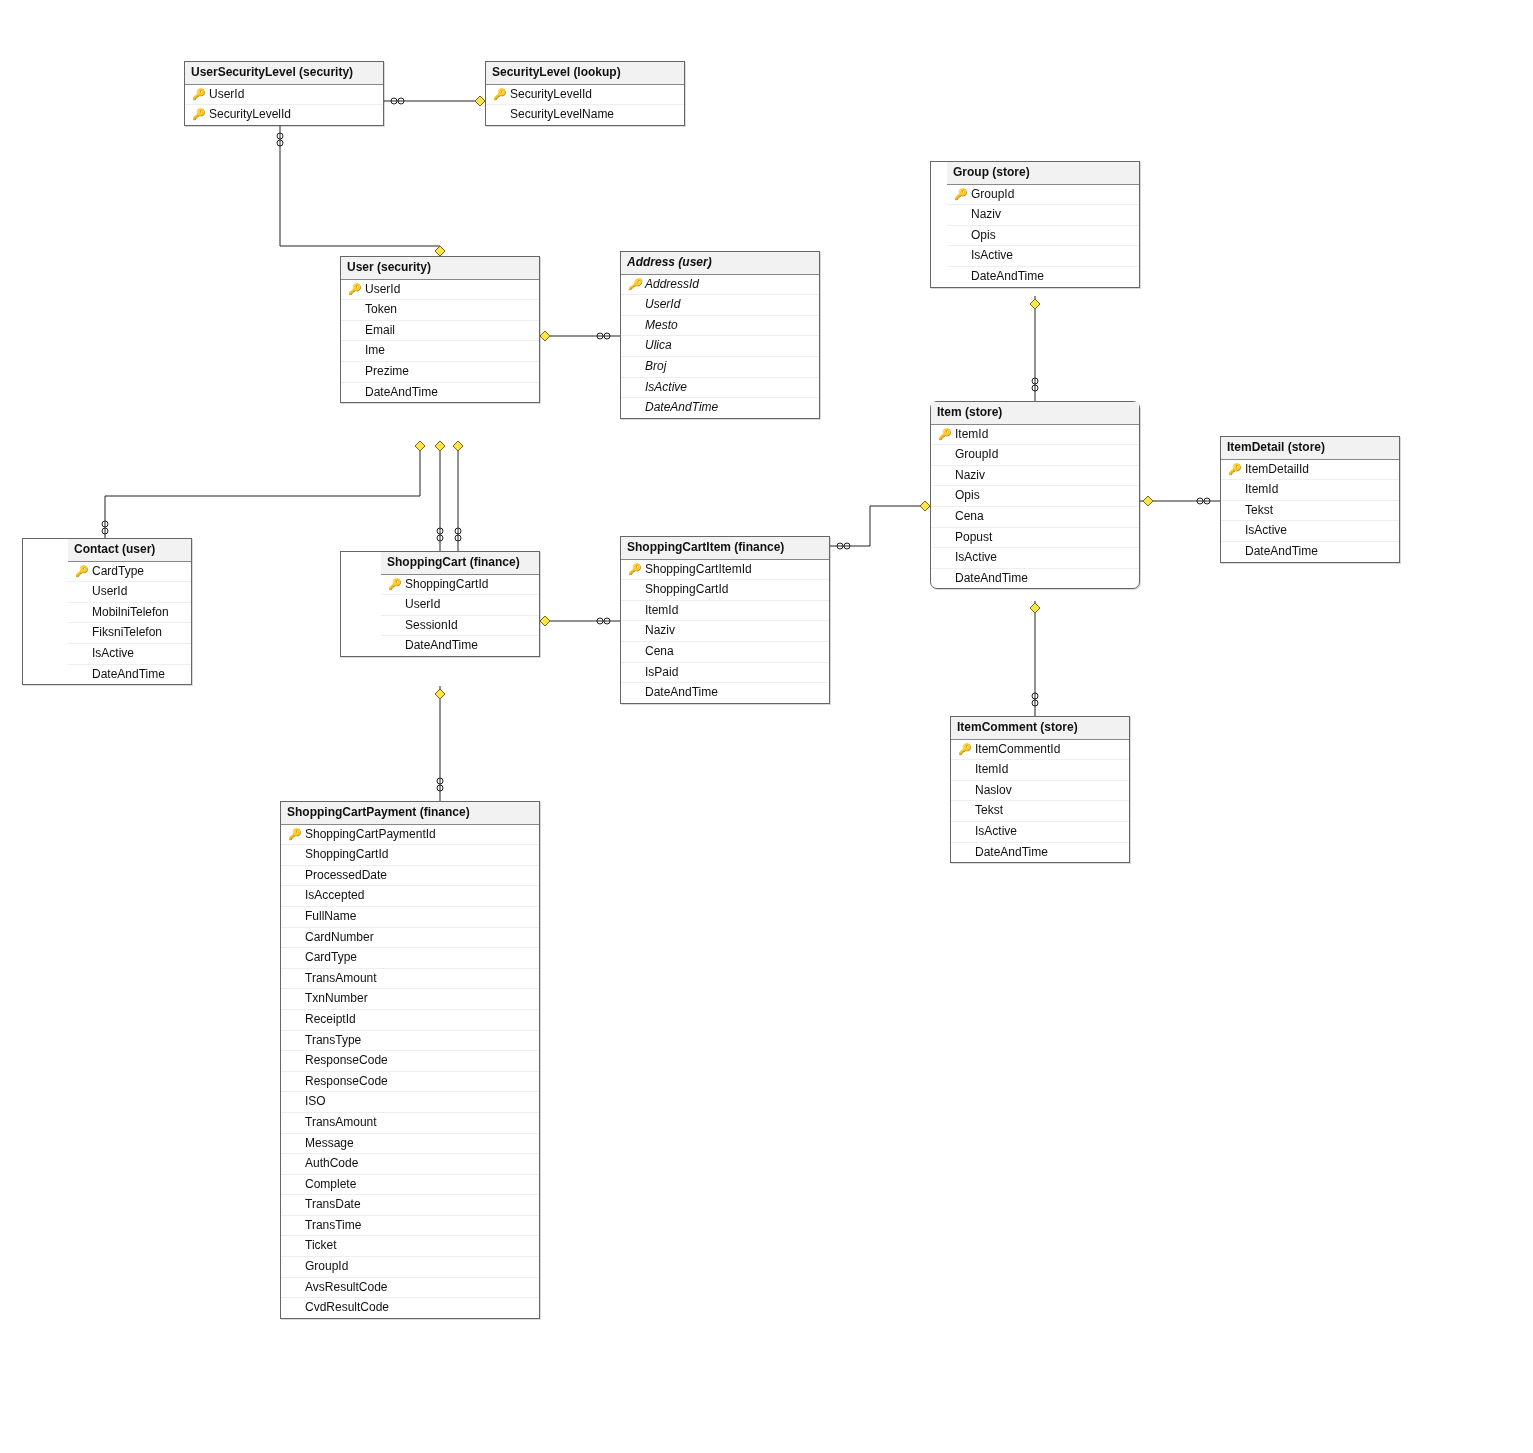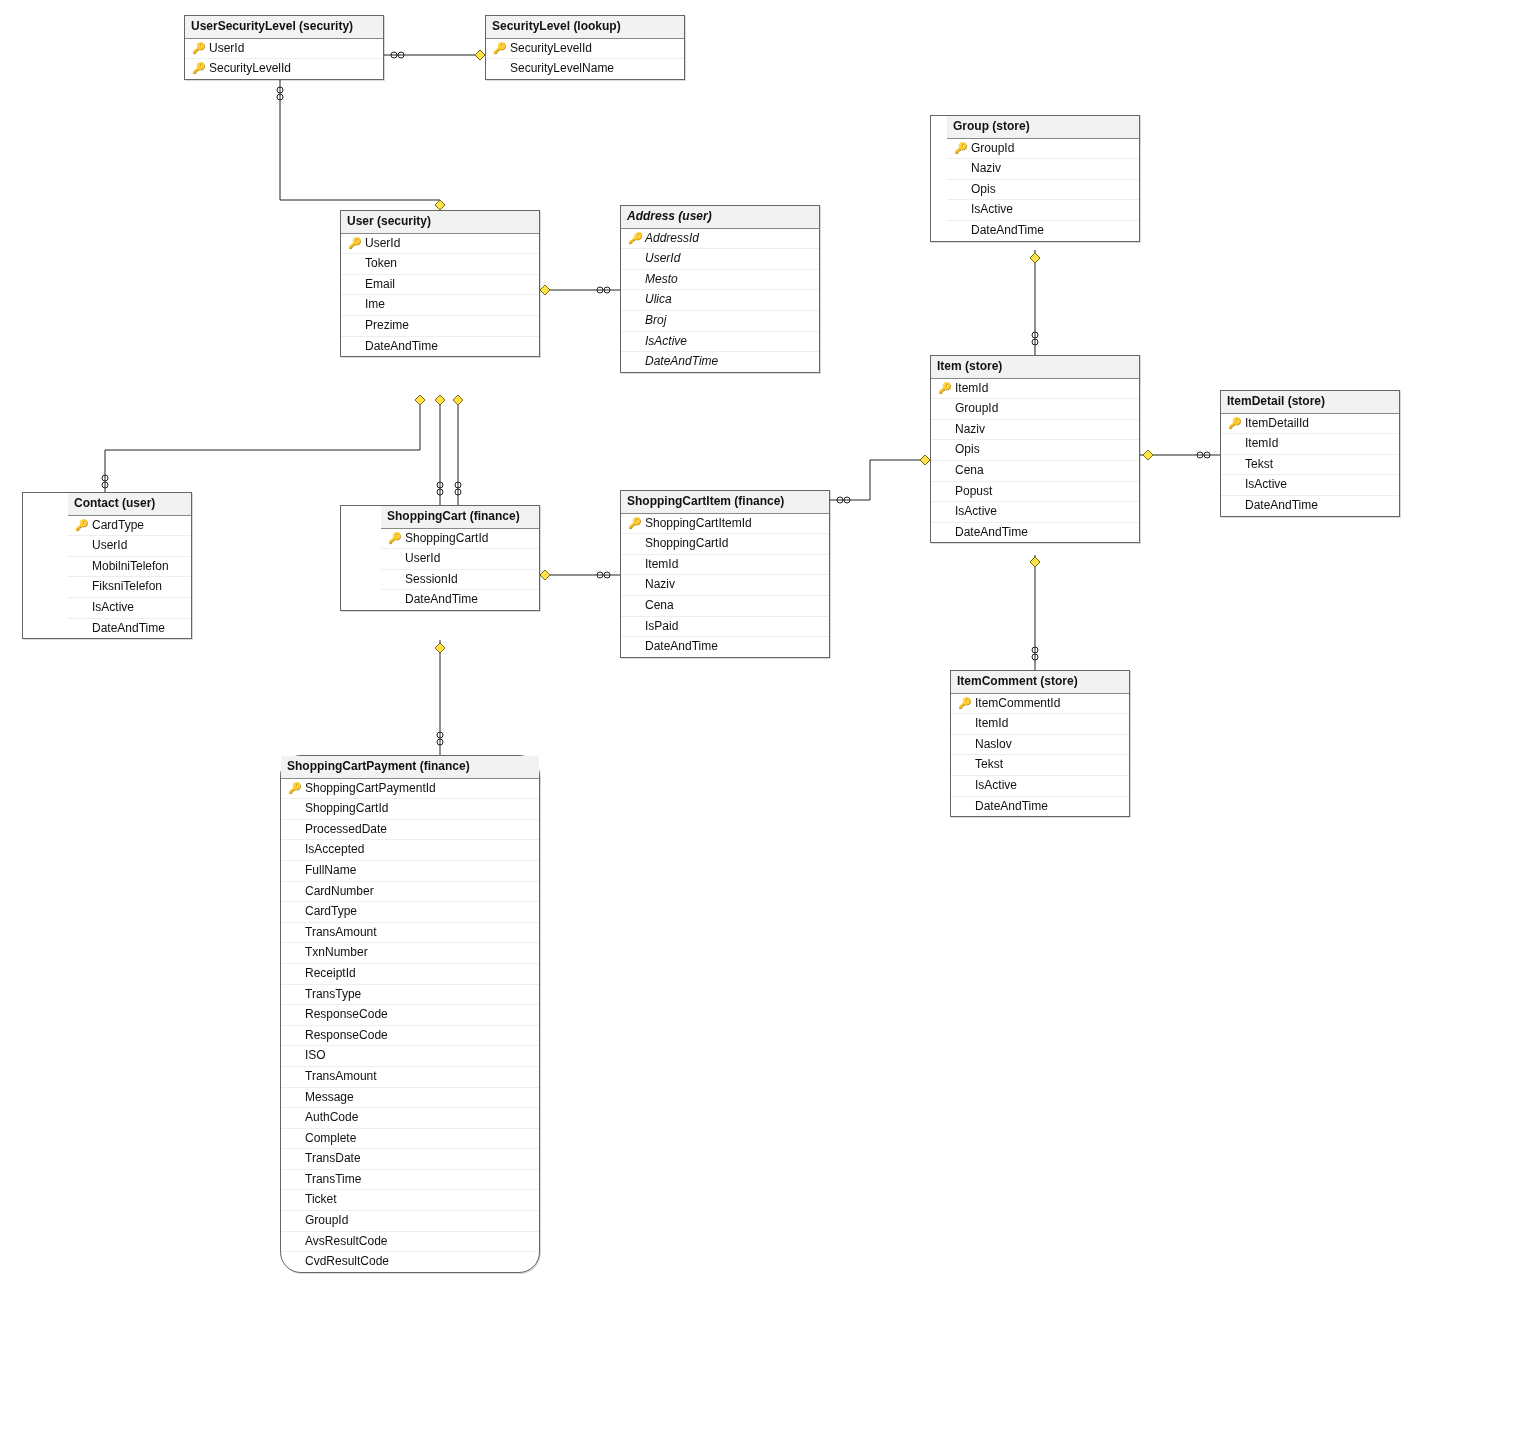--- a/index.html
+++ b/index.html
@@ -12,38 +12,39 @@
     color: #111;
     width: 1533px;
     height: 1453px;
     position: relative;
     overflow: hidden;
   }
   .canvas {
     position: relative;
     width: 1533px;
     height: 1334px;
+    margin-top: 46px;
   }
   svg.connectors {
     position: absolute;
     inset: 0;
     width: 1533px;
     height: 1453px;
     pointer-events: none;
   }
   .table-box {
     position: absolute;
     border: 1px solid #666;
     background: #fff;
     box-shadow: 1px 1px 0 rgba(0,0,0,0.15);
     font-size: 12px;
     line-height: 1.3;
     width: 200px;
   }
-  .table-box.wide { width: 260px; border-radius: 21px; }
+  .table-box.wide { width: 260px; }
   .table-title {
     background: #f2f2f2;
     border-bottom: 1px solid #888;
     padding: 3px 6px;
     font-weight: 600;
     font-size: 12px;
   }
   .col-row {
     display: flex;
     align-items: center;
@@ -452,21 +453,21 @@
           <span class="col-icon"></span>
           <span class="col-name">IsActive</span>
         </div>
         <div class="col-row">
           <span class="col-icon"></span>
           <span class="col-name">DateAndTime</span>
         </div>
       </div>
   </div>
 
-  <div class="table-box" style="left:930px; top:355px; width:210px;">
+  <div class="table-box" style="left:930px; top:355px; width:210px;border-radius:7px;">
     <div class="table-title">Item (store)</div>
     <div class="cols">
         <div class="col-row">
           <span class="col-icon"><span class="key-icon">🔑</span></span>
           <span class="col-name">ItemId</span>
         </div>
         <div class="col-row">
           <span class="col-icon"></span>
           <span class="col-name">GroupId</span>
         </div>

